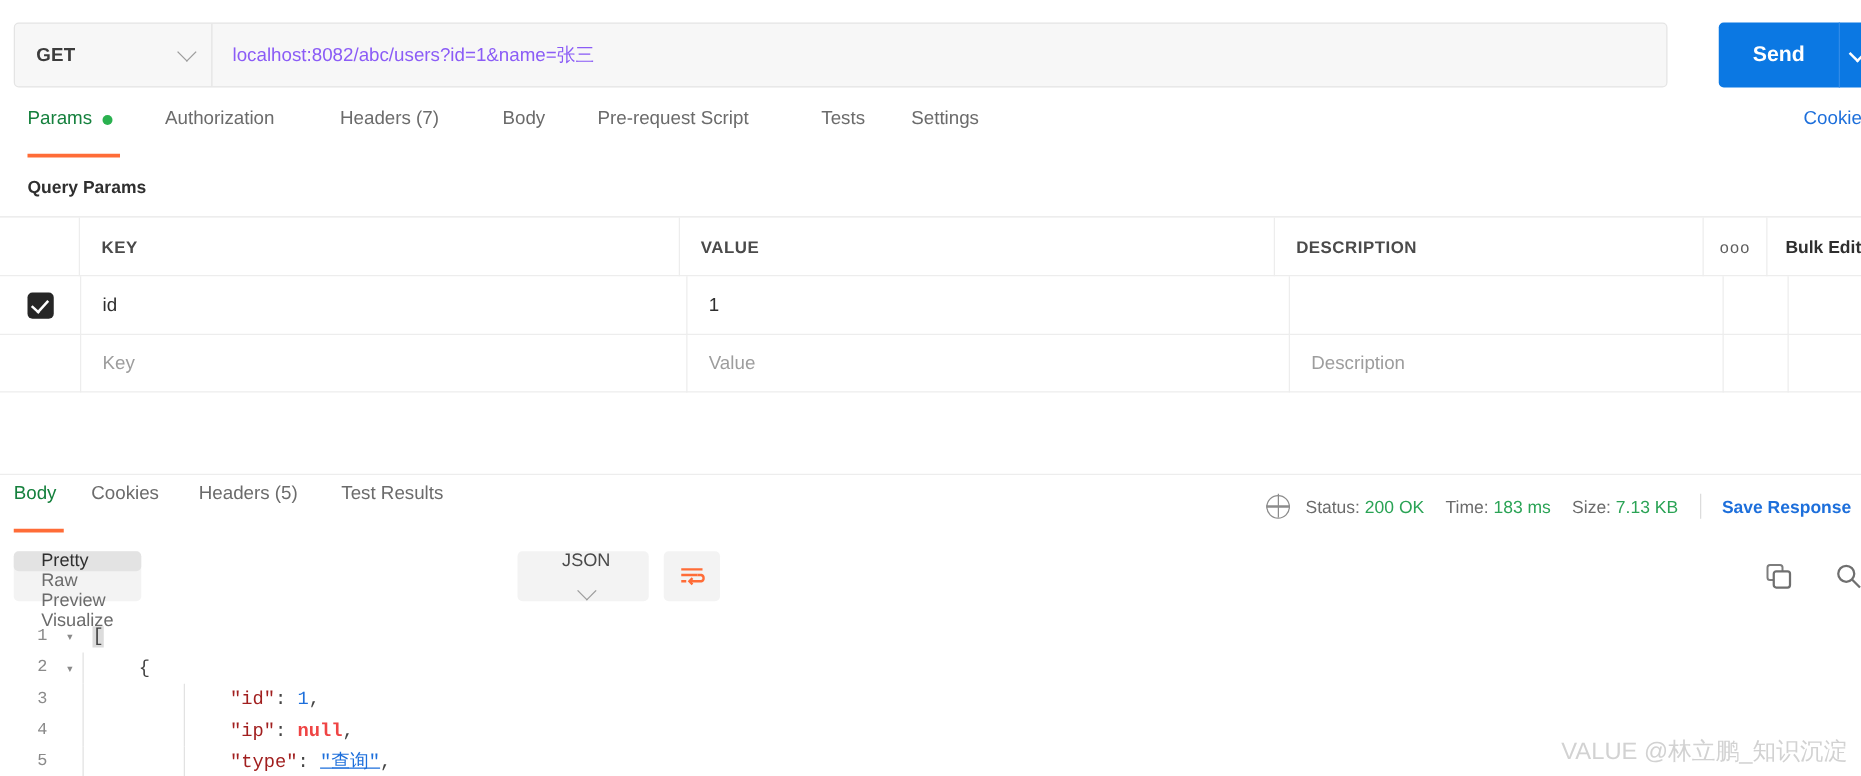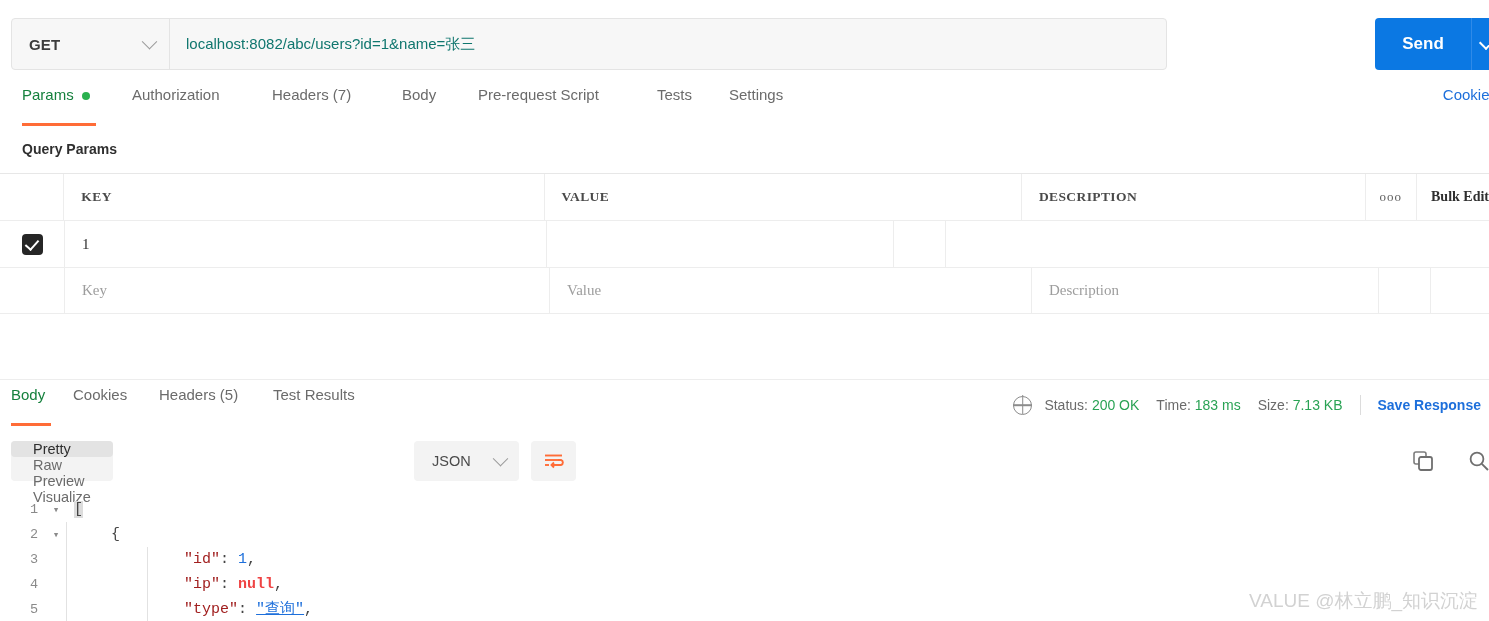--- a/index.html
+++ b/index.html
@@ -8,34 +8,34 @@
     background: #ffffff;
     font-family: "Liberation Sans", sans-serif;
     overflow: hidden;
   }
   body { position: relative; }
 
   
   .urlbar { position: absolute; left: 0; top: 0; width: 1489px; height: 88px; }
   .url-wrap {
     position: absolute; left: 11px; top: 18px;
-    width: 1156px; height: 52px;
+    width: 1323px; height: 52px;
     background: #f7f7f7; border: 1px solid #e4e4e4; border-radius: 4px;
     display: flex; align-items: stretch; justify-content: space-between;
   }
   .method {
     width: 158px; display: flex; align-items: center; justify-content: space-between;
     padding: 0 14px 0 17px; border-right: 1px solid #e4e4e4; cursor: pointer;
   }
   .method-label { font-size: 15px; font-weight: bold; color: #3c3c3c; letter-spacing: .2px; }
   .chev { width: 11px; height: 11px; border-right: 1.7px solid #9b9b9b; border-bottom: 1.7px solid #9b9b9b;
           transform: rotate(45deg) translate(-2px,-2px); }
   .url-input {
     flex: 1; display: flex; align-items: center; padding-left: 16px;
-    font-size: 15px; color: #0f766e; cursor: text; white-space: nowrap; overflow: hidden;
+    font-size: 15px; color: #8b5cf6; cursor: text; white-space: nowrap; overflow: hidden;
   }
   .send-btn {
     position: absolute; left: 1375px; top: 18px; height: 52px; width: 130px;
     background: #0b78e3; border-radius: 4px; display: flex; align-items: center; cursor: pointer;
   }
   .send-label { width: 96px; text-align: center; color: #fff; font-size: 17px; font-weight: bold; }
   .send-divider { width: 1px; height: 52px; background: #2f8ae8; }
   .send-chev { width: 10px; height: 10px; border-right: 2px solid #ffffff; border-bottom: 2px solid #ffffff;
                transform: rotate(45deg); margin-left: 9px; margin-top: -3px; }
 
@@ -48,21 +48,21 @@
   .tab.active { color: #15803d; }
   .tab .ul { position: absolute; left: 0; bottom: 0; height: 3px; background: #ff6c37; width: 100%; }
   .dot { width: 8px; height: 8px; border-radius: 50%; background: #2ab14f; margin-left: 8px; margin-top: 6px; }
   .cookies-link {
     position: absolute; top: 0; right: -8px; font-size: 15px; color: #1d6fdb;
     cursor: pointer; white-space: nowrap; font-weight: 500;
   }
 
   
   .qp-title { position: absolute; left: 22px; top: 141px; font-size: 14px; font-weight: bold; color: #2f2f2f; text-align: right; }
-  .ptable { position: absolute; left: 0; top: 173px; width: 1489px; font-family: Liberation Serif, serif; }
+  .ptable { position: absolute; left: 0; top: 173px; width: 1489px; }
   .prow { display: flex; border-top: 1px solid #ededed; height: 47px; align-items: center; }
   .prow.head { border-top: 1px solid #e7e7e7; background: #fff; }
   .prow.last { border-bottom: 1px solid #ededed; }
   .c-check { width: 65px; display: flex; align-items: center; justify-content: center;
              border-right: 1px solid #ededed; height: 47px; }
   .c-key   { width: 485px; padding-left: 17px; border-right: 1px solid #ededed; height: 47px;
              display: flex; align-items: center; }
   .c-val   { width: 482px; padding-left: 17px; border-right: 1px solid #ededed; height: 47px;
              display: flex; align-items: center; }
   .c-desc  { width: 347px; padding-left: 17px; border-right: 1px solid #ededed; height: 47px;
@@ -94,21 +94,21 @@
   .save-resp { font-size: 14px; font-weight: bold; color: #1d6fdb; cursor: pointer; white-space: nowrap; }
 
   
   .seg { position: absolute; left: 11px; top: 441px; height: 40px; background: #f3f3f3;
          border-radius: 4px; display: flex; align-items: stretch; flex-direction: column; }
   .seg-item { padding: 0 22px; display: flex; align-items: center; font-size: 14.5px;
               color: #6b6b6b; cursor: pointer; }
   .seg-item.active { background: #e3e3e3; border-radius: 4px; color: #2f2f2f; }
   .fmt { position: absolute; left: 414px; top: 441px; width: 105px; height: 40px; background: #f3f3f3;
          border-radius: 4px; display: flex; align-items: center; justify-content: space-between;
-         padding: 0 13px 0 18px; cursor: pointer; }
+         padding: 0 13px 0 18px; cursor: pointer; flex-direction: column; }
   .fmt span { font-size: 14.5px; color: #4a4a4a; }
   .wrapbtn { position: absolute; left: 531px; top: 441px; width: 45px; height: 40px; background: #f3f3f3;
              border-radius: 4px; display: flex; align-items: center; justify-content: center; cursor: pointer; }
   .copy-ic { position: absolute; left: 1412px; top: 450px; cursor: pointer; }
   .search-ic { position: absolute; left: 1468px; top: 450px; cursor: pointer; }
 
   
   .code { position: absolute; left: 0; top: 497px; width: 1489px; height: 124px;
           font-family: "Liberation Mono", monospace; font-size: 15px; }
   .cline { height: 25px; display: flex; align-items: center; }
@@ -191,20 +191,23 @@
       </div>
     <div class="c-bulk">
         <span class="bulk">Bulk Edit</span>
       </div>
   </div>
 
   <div class="prow">
     <div class="c-check">
         <span class="cbox"></span>
       </div>
+    <div class="c-key">
+        <span class="cellval">id</span>
+      </div>
     <div class="c-val">
         <span class="cellval">1</span>
       </div>
     <div class="c-desc">
         <span class="cellval"></span>
       </div>
     <div class="c-dots"></div>
     <div class="c-bulk"></div>
   </div>
 

